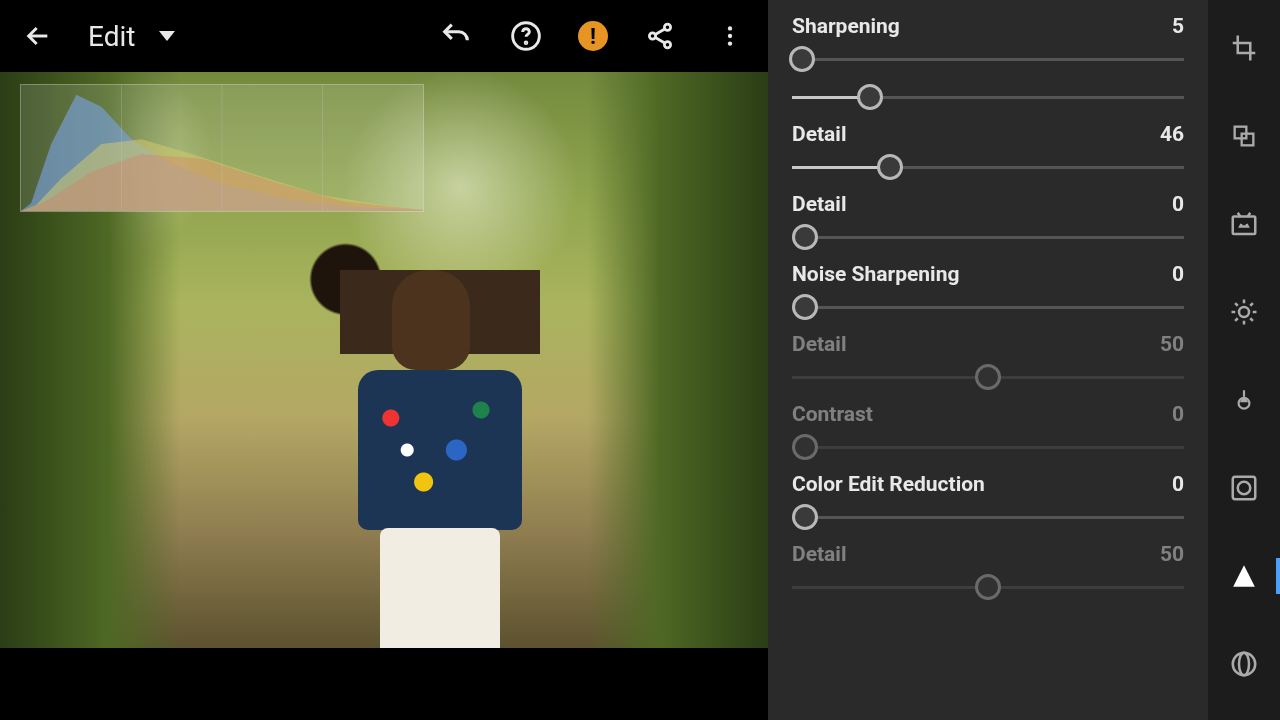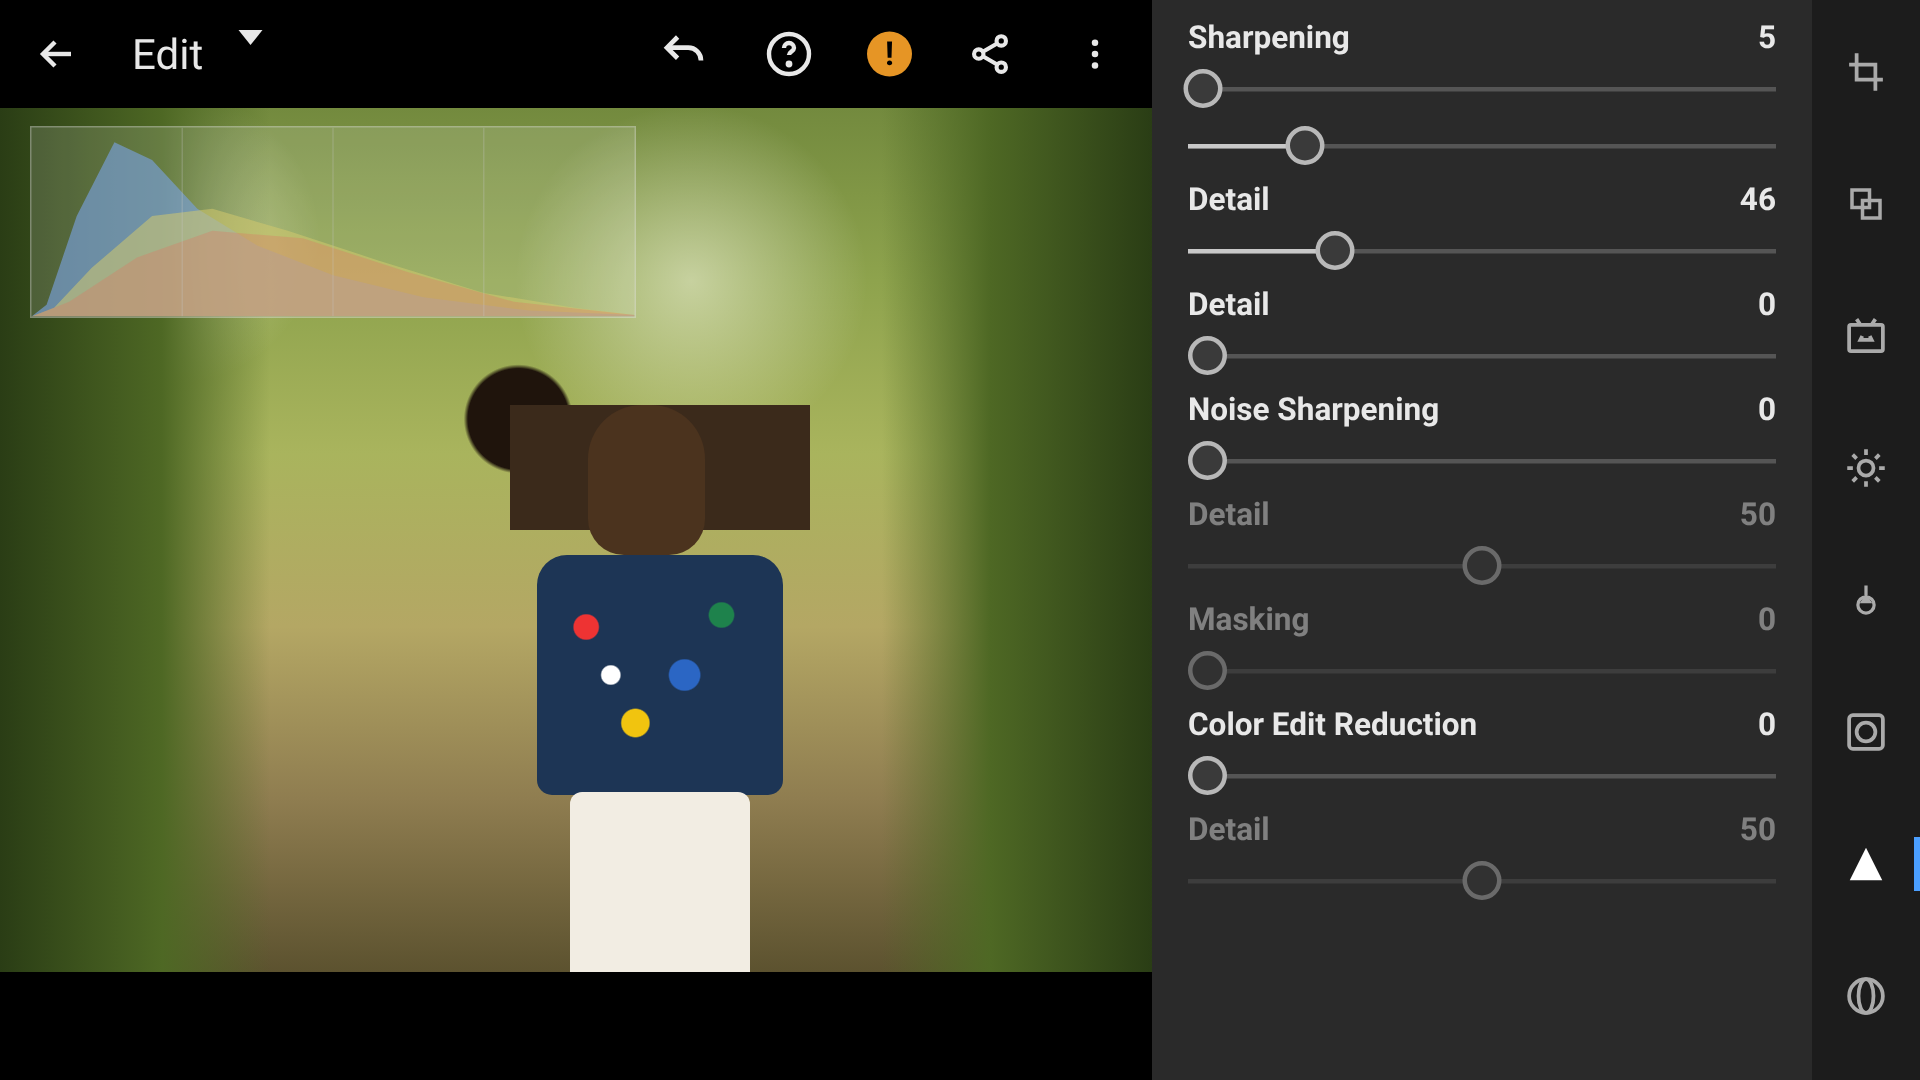--- a/index.html
+++ b/index.html
@@ -25,21 +25,21 @@
   }
   .topbar .left { display: flex; align-items: center; gap: 32px; }
   .topbar .right { margin-left: auto; display: flex; align-items: center; gap: 34px; }
   .icon-btn {
     width: 36px; height: 36px;
     display: flex; align-items: center; justify-content: center;
     cursor: pointer;
     color: #e8e8e8;
   }
   .mode-select {
-    display: flex; align-items: flex-start; gap: 24px;
+    display: flex; align-items: center; gap: 24px;
     cursor: pointer;
     font-size: 28px;
     font-weight: 400;
   }
   .mode-select .caret {
     width: 0; height: 0;
     border-left: 8px solid transparent;
     border-right: 8px solid transparent;
     border-top: 10px solid #e8e8e8;
   }
@@ -313,21 +313,21 @@
         <span>50</span>
       </div>
       <div class="track">
         <div class="track-line"></div>
         <div class="track-fill" style="width: 0%;"></div>
         <div class="thumb" style="left: 50%;"></div>
       </div>
     </div>
     <div class="slider-row disabled">
       <div class="slider-head">
-        <span>Masking</span>
+        <span>Contrast</span>
         <span>0</span>
       </div>
       <div class="track">
         <div class="track-line"></div>
         <div class="track-fill" style="width: 0%;"></div>
         <div class="thumb start" style="left: 0%;"></div>
       </div>
     </div>
     <div class="slider-row">
       <div class="slider-head">

